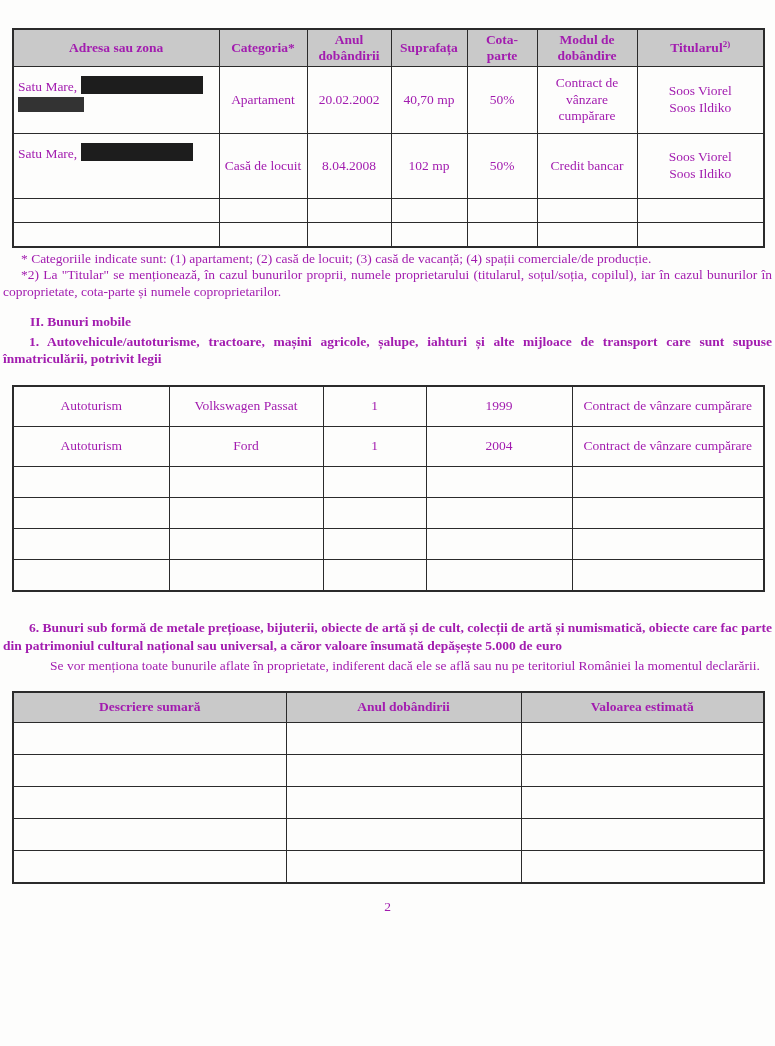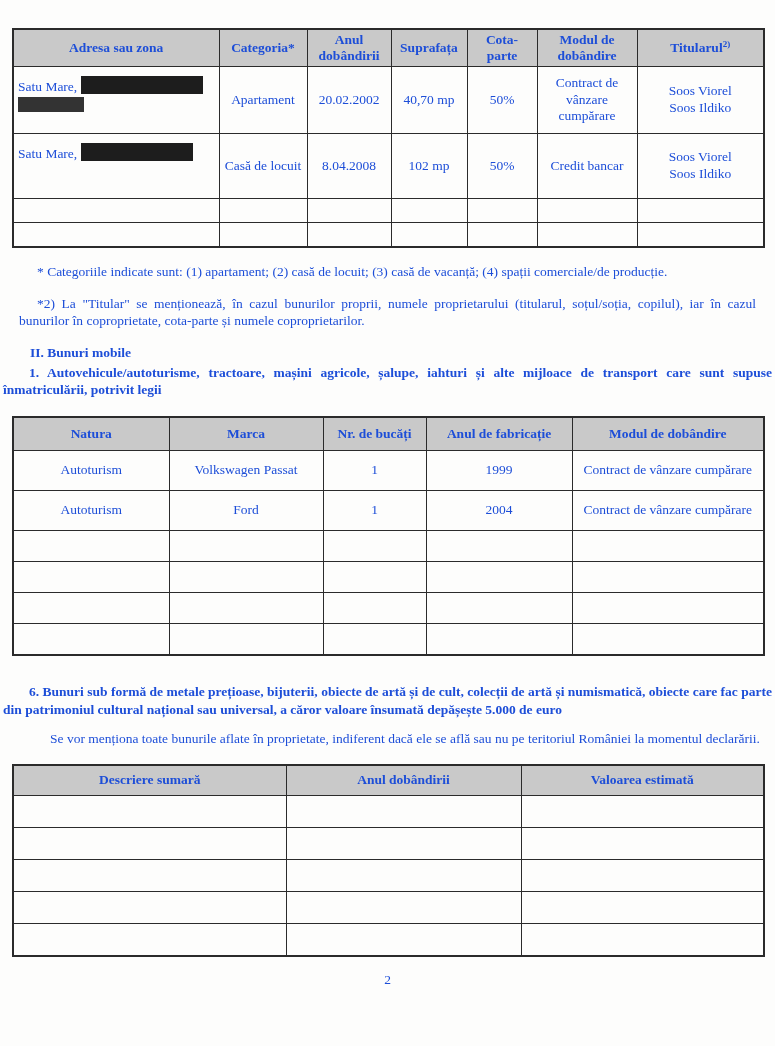--- a/index.html
+++ b/index.html
@@ -3,21 +3,21 @@
 <meta charset="utf-8">
 <style>
   html, body { margin: 0; padding: 0; background: #ffffff; }
   .page {
     position: relative;
     width: 775px;
     height: 1046px;
     background: #fdfdfc;
     font-family: "Liberation Serif", "DejaVu Serif", serif;
     font-size: 13.5px;
-    color: #1d4ed8;
+    color: #a21caf;
     overflow: hidden;
     line-height: 1.22;
   }
 
   
   table {
     border-collapse: collapse;
     table-layout: fixed;
     margin-left: 12px;
     width: 751px;
@@ -55,42 +55,42 @@
   .t2 tr.empty td { height: 28px; }
 
   .t3 { margin-top: 16px; }
   .t3 th { height: 27px; }
   .t3 tr.empty td { height: 29px; }
 
   sup { font-size: 9px; line-height: 0; }
 
   
   .footnotes { margin: 3px 3px 0 3px; }
-  .footnote  { margin: 16px; text-indent: 18px; text-align: justify; }
+  .footnote  { margin: 0; text-indent: 18px; text-align: justify; }
 
   .section-heading {
     margin: 14px 0 0 30px;
     font-weight: bold;
     font-family: Liberation Serif, serif;
   }
   .para-bold {
     margin: 2px 3px 0 3px;
     font-weight: bold;
     text-indent: 26px;
     text-align: justify;
     line-height: 1.3;
   }
   .para2 { margin-top: 27px; }
 
   .nota-label {
     margin: 15px 0 0 55px;
     letter-spacing: 1.5px;
   }
   .nota-text {
-    margin: 13px 3px 0 0;
+    margin: 4px 3px 0 0;
     text-indent: 50px;
     text-align: justify;
   }
 
   .page-number {
     margin-top: 15px;
     text-align: center;
   }
 </style>
 </head>
@@ -178,27 +178,20 @@
 
   <table class="t2">
     <colgroup>
       <col style="width:156px">
         <col style="width:154px">
         <col style="width:103px">
       <col style="width:146px">
         <col style="width:192px">
     </colgroup>
     <tbody>
-        <tr>
-      <th>Natura</th>
-      <th>Marca</th>
-      <th>Nr. de bucăți</th>
-      <th>Anul de fabricație</th>
-      <th>Modul de dobândire</th>
-    </tr>
     <tr class="row-filled">
       <td>Autoturism</td>
       <td>Volkswagen Passat</td>
       <td>1</td>
       <td>1999</td>
       <td>Contract de vânzare cumpărare</td>
     </tr>
     <tr class="row-filled">
       <td>Autoturism</td>
       <td>Ford</td>

